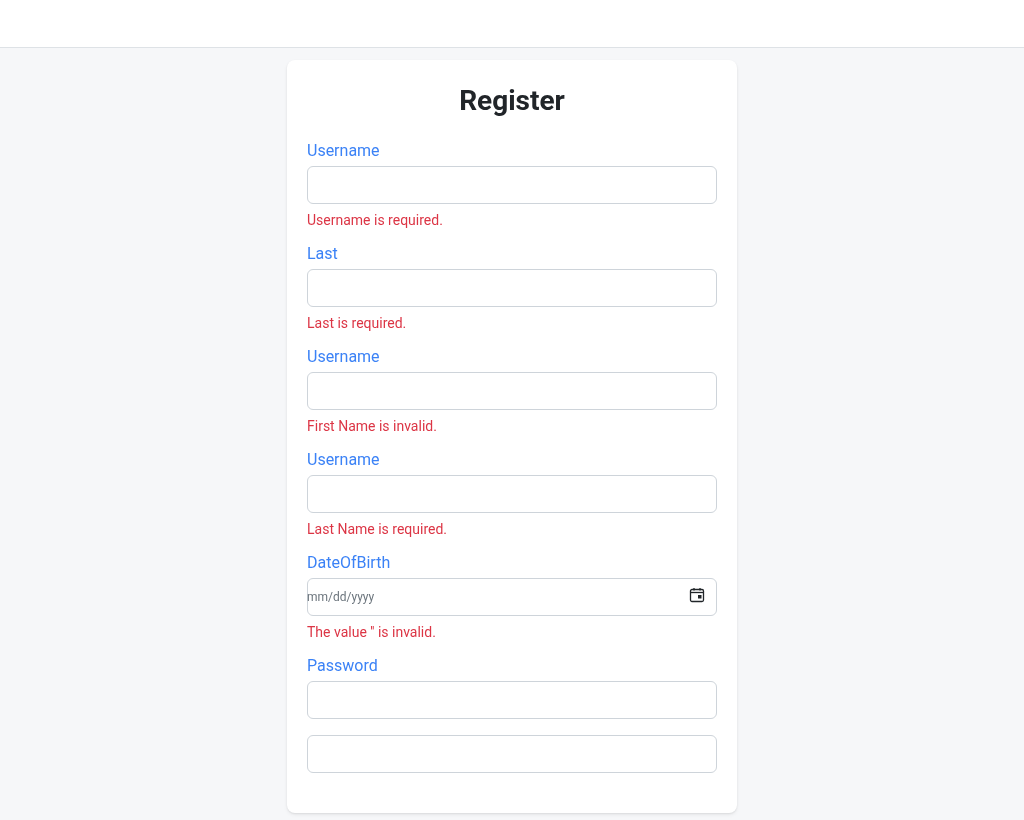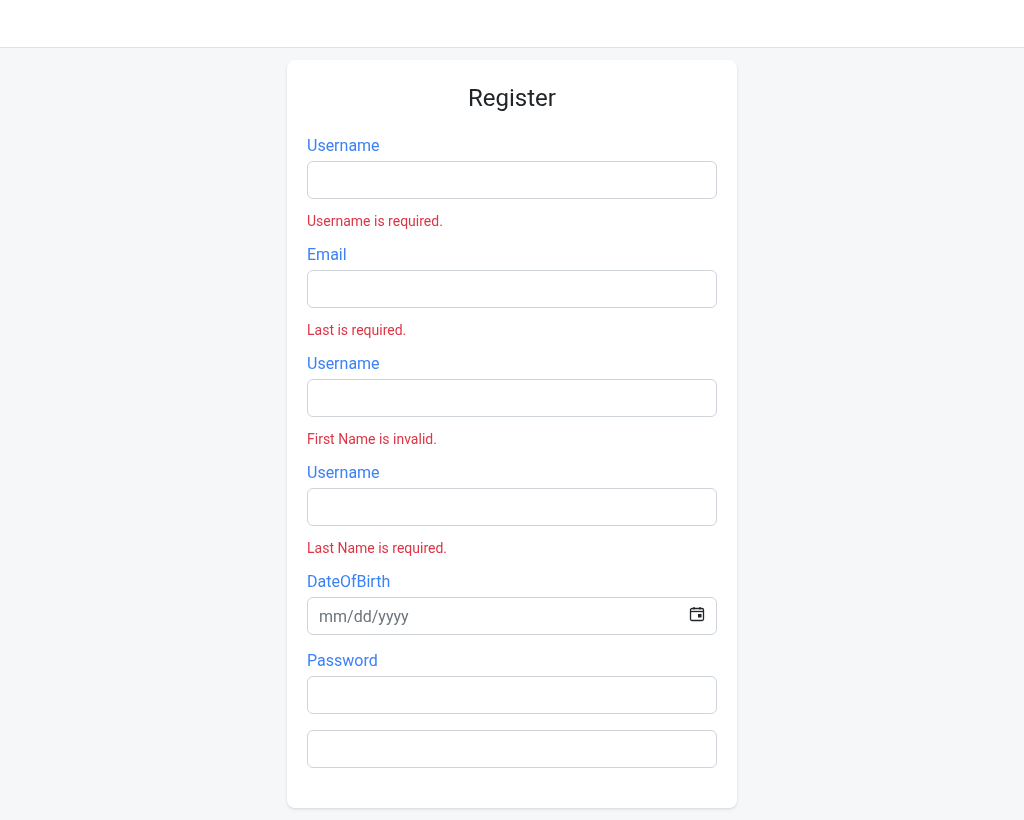--- a/index.html
+++ b/index.html
@@ -26,22 +26,22 @@
     .card {
       width: 450px;
       margin: 0 auto;
       background: #ffffff;
       border-radius: 8px;
       box-shadow: 0 2px 4px rgba(0,0,0,0.05), 0 1px 2px rgba(0,0,0,0.08);
       padding: 20px 20px 24px 20px;
     }
     .card h1 {
       text-align: center;
-      font-size: 24px;
-      font-weight: 400;
+      font-size: 28px;
+      font-weight: 700;
       color: #212529;
       margin-top: 4px;
       margin-bottom: 24px;
     }
     .form-group {
       margin-bottom: 16px;
     }
     .form-label {
       display: block;
       font-size: 16px;
@@ -57,59 +57,59 @@
       background: #ffffff;
       border: 1px solid #ced4da;
       border-radius: 6px;
       height: 38px;
     }
     .date-wrap {
       position: relative;
     }
     .date-placeholder {
       position: absolute;
-      left: 12px;
+      left: 0;
       top: 50%;
       transform: translateY(-50%);
       color: #6c757d;
-      font-size: 16px;
+      font-size: 12px;
       pointer-events: none;
     }
     .date-icon {
       position: absolute;
       right: 12px;
       top: 50%;
       transform: translateY(-50%);
       pointer-events: none;
     }
     .error-text {
       color: #dc3545;
       font-size: 14px;
-      margin-top: 14px;
+      margin-top: 8px;
     }
   </style>
 </head>
 <body>
 
 <div class="top-bar"></div>
 
 <div class="page-bg">
   <div class="card">
     <h1>Register</h1>
 
     <form>
 
       <div class="form-group">
         <label class="form-label">Username</label>
         <input type="text" class="form-control" value="" style="">
         <div class="error-text">Username is required.</div>
       </div>
 
       <div class="form-group">
-        <label class="form-label">Email</label>
+        <label class="form-label">Last</label>
         <input type="text" class="form-control" value="" style="">
         <div class="error-text">Last is required.</div>
       </div>
 
       <div class="form-group">
         <label class="form-label">Username</label>
         <input type="text" class="form-control" value="" style="">
         <div class="error-text">First Name is invalid.</div>
       </div>
 
@@ -127,20 +127,21 @@
           <span class="date-icon">
             <svg width="16" height="16" viewBox="0 0 16 16" fill="#212529">
               <rect x="1.5" y="2.5" width="13" height="12" rx="1.5" ry="1.5" fill="none" stroke="#212529" stroke-width="1.3"></rect>
               <line x1="1.5" y1="5.5" x2="14.5" y2="5.5" stroke="#212529" stroke-width="1.3"></line>
               <line x1="5" y1="1" x2="5" y2="3.5" stroke="#212529" stroke-width="1.3"></line>
               <line x1="11" y1="1" x2="11" y2="3.5" stroke="#212529" stroke-width="1.3"></line>
               <rect x="9" y="8" width="3.5" height="3.5" fill="#212529"></rect>
             </svg>
           </span>
         </div>
+        <div class="error-text">The value '' is invalid.</div>
       </div>
 
       <div class="form-group">
         <label class="form-label">Password</label>
         <input type="password" class="form-control" value="" style="">
       </div>
 
       <div class="form-group">
         <input type="password" class="form-control" value="" style="">
         

